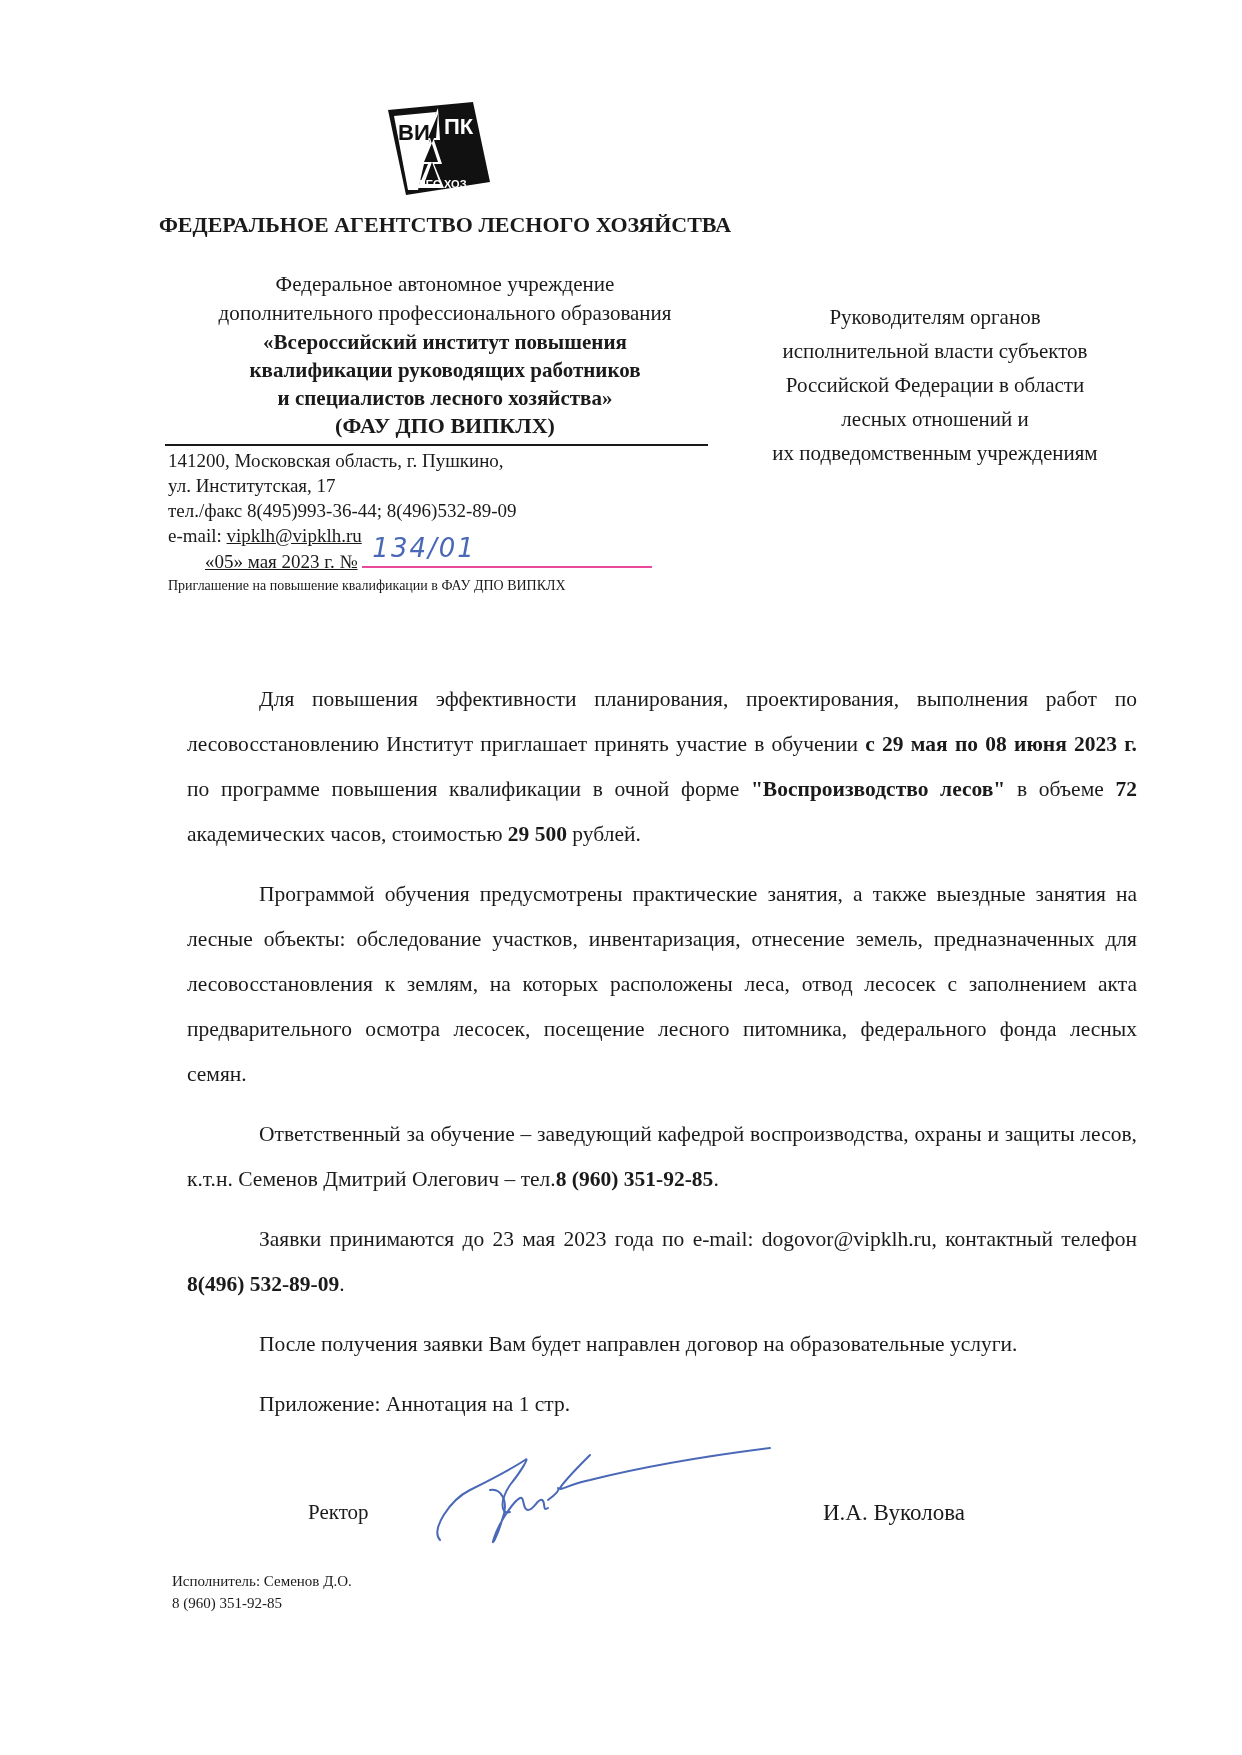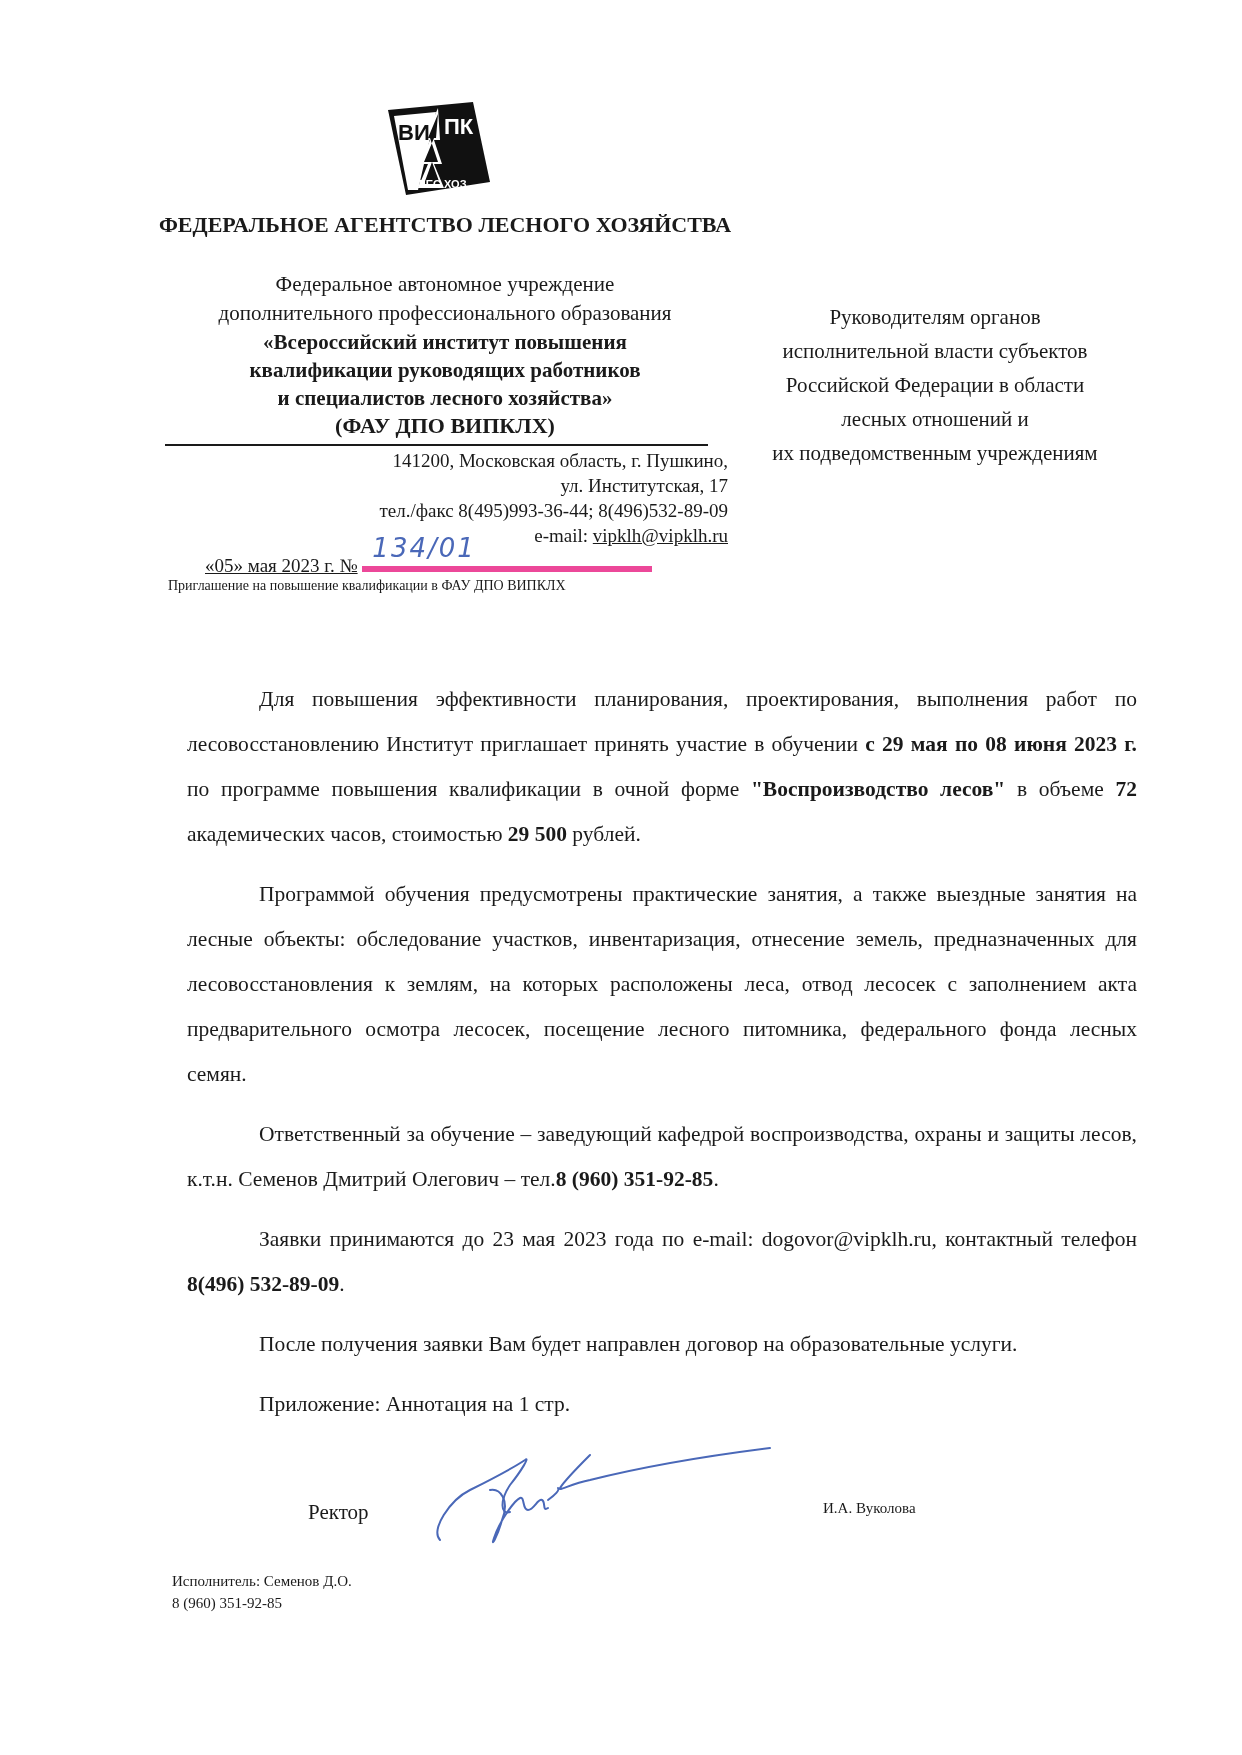--- a/index.html
+++ b/index.html
@@ -11,41 +11,41 @@
 
   
   #logo { left: 378px; top: 100px; width: 120px; height: 100px; }
   #agency { left: 150px; top: 212px; width: 590px; font-weight: bold; font-size: 22px; line-height: 26px; text-align:center; }
   #inst-type { left: 150px; top: 270px; width: 590px; font-size: 21px; line-height: 29px; text-align:center; }
   #inst-name { left: 150px; top: 328px; width: 590px; font-weight: bold; font-size: 21px; line-height: 28px; text-align:center; }
   #inst-abbr { left: 150px; top: 412px; width: 590px; font-weight: bold; font-size: 22px; line-height: 28px; text-align:center; }
   #hdr-rule { left: 165px; top: 444px; width: 543px; height: 0; border-top: 2px solid #1a1a1a; }
 
   #address { left: 168px; top: 448px; width: 560px; font-size: 19px; line-height: 25px; }
-  #address .line { display: block; white-space: nowrap; text-align: right; }
+  #address .line { display: block; white-space: nowrap; }
   #address .u { text-decoration: underline; }
   #ref-line { left: 168px; top: 548px; font-size: 19px; line-height: 25px; white-space: nowrap; }
   #ref-line .u { text-decoration: underline; margin-left: 37px; }
-  #ref-blank { display: inline-block; width: 290px; border-bottom: 6px solid #ec4899; height: 18px; vertical-align: baseline; position: relative; }
+  #ref-blank { display: inline-block; width: 290px; border-bottom: 2px solid #ec4899; height: 18px; vertical-align: baseline; position: relative; }
   #ref-number { position: absolute; left: 10px; top: -12px; font-family: "DejaVu Sans", sans-serif; font-style: italic; color: #4a68b8; font-size: 26px; letter-spacing: 2px; }
   #subject { left: 168px; top: 578px; font-size: 14px; line-height: 16px; white-space: nowrap; }
 
   
   #addressee { left: 720px; top: 300px; width: 430px; font-size: 21px; line-height: 34px; text-align: center; }
   #addressee .line { display: block; white-space: nowrap; }
 
   
   #body { left: 172px; top: 662px; width: 980px; font-size: 21.5px; line-height: 45px; text-align: justify; }
   #body p { margin: 15px; text-indent: 72px; }
   #body b { font-weight: bold; }
 
   
   #sig-title { left: 308px; top: 1500px; font-size: 21px; }
   #signature { left: 430px; top: 1440px; width: 400px; height: 120px; }
-  #sig-name { left: 823px; top: 1500px; font-size: 15px; }
+  #sig-name { left: 823px; top: 1500px; font-size: 23px; }
 
   
   #executor { left: 172px; top: 1570px; font-size: 15px; line-height: 22px; }
   #executor span { display: block; }
 </style>
 </head>
 <body>
 
 <div id="logo" class="abs">
   <svg width="120" height="100" viewBox="0 0 120 100">

